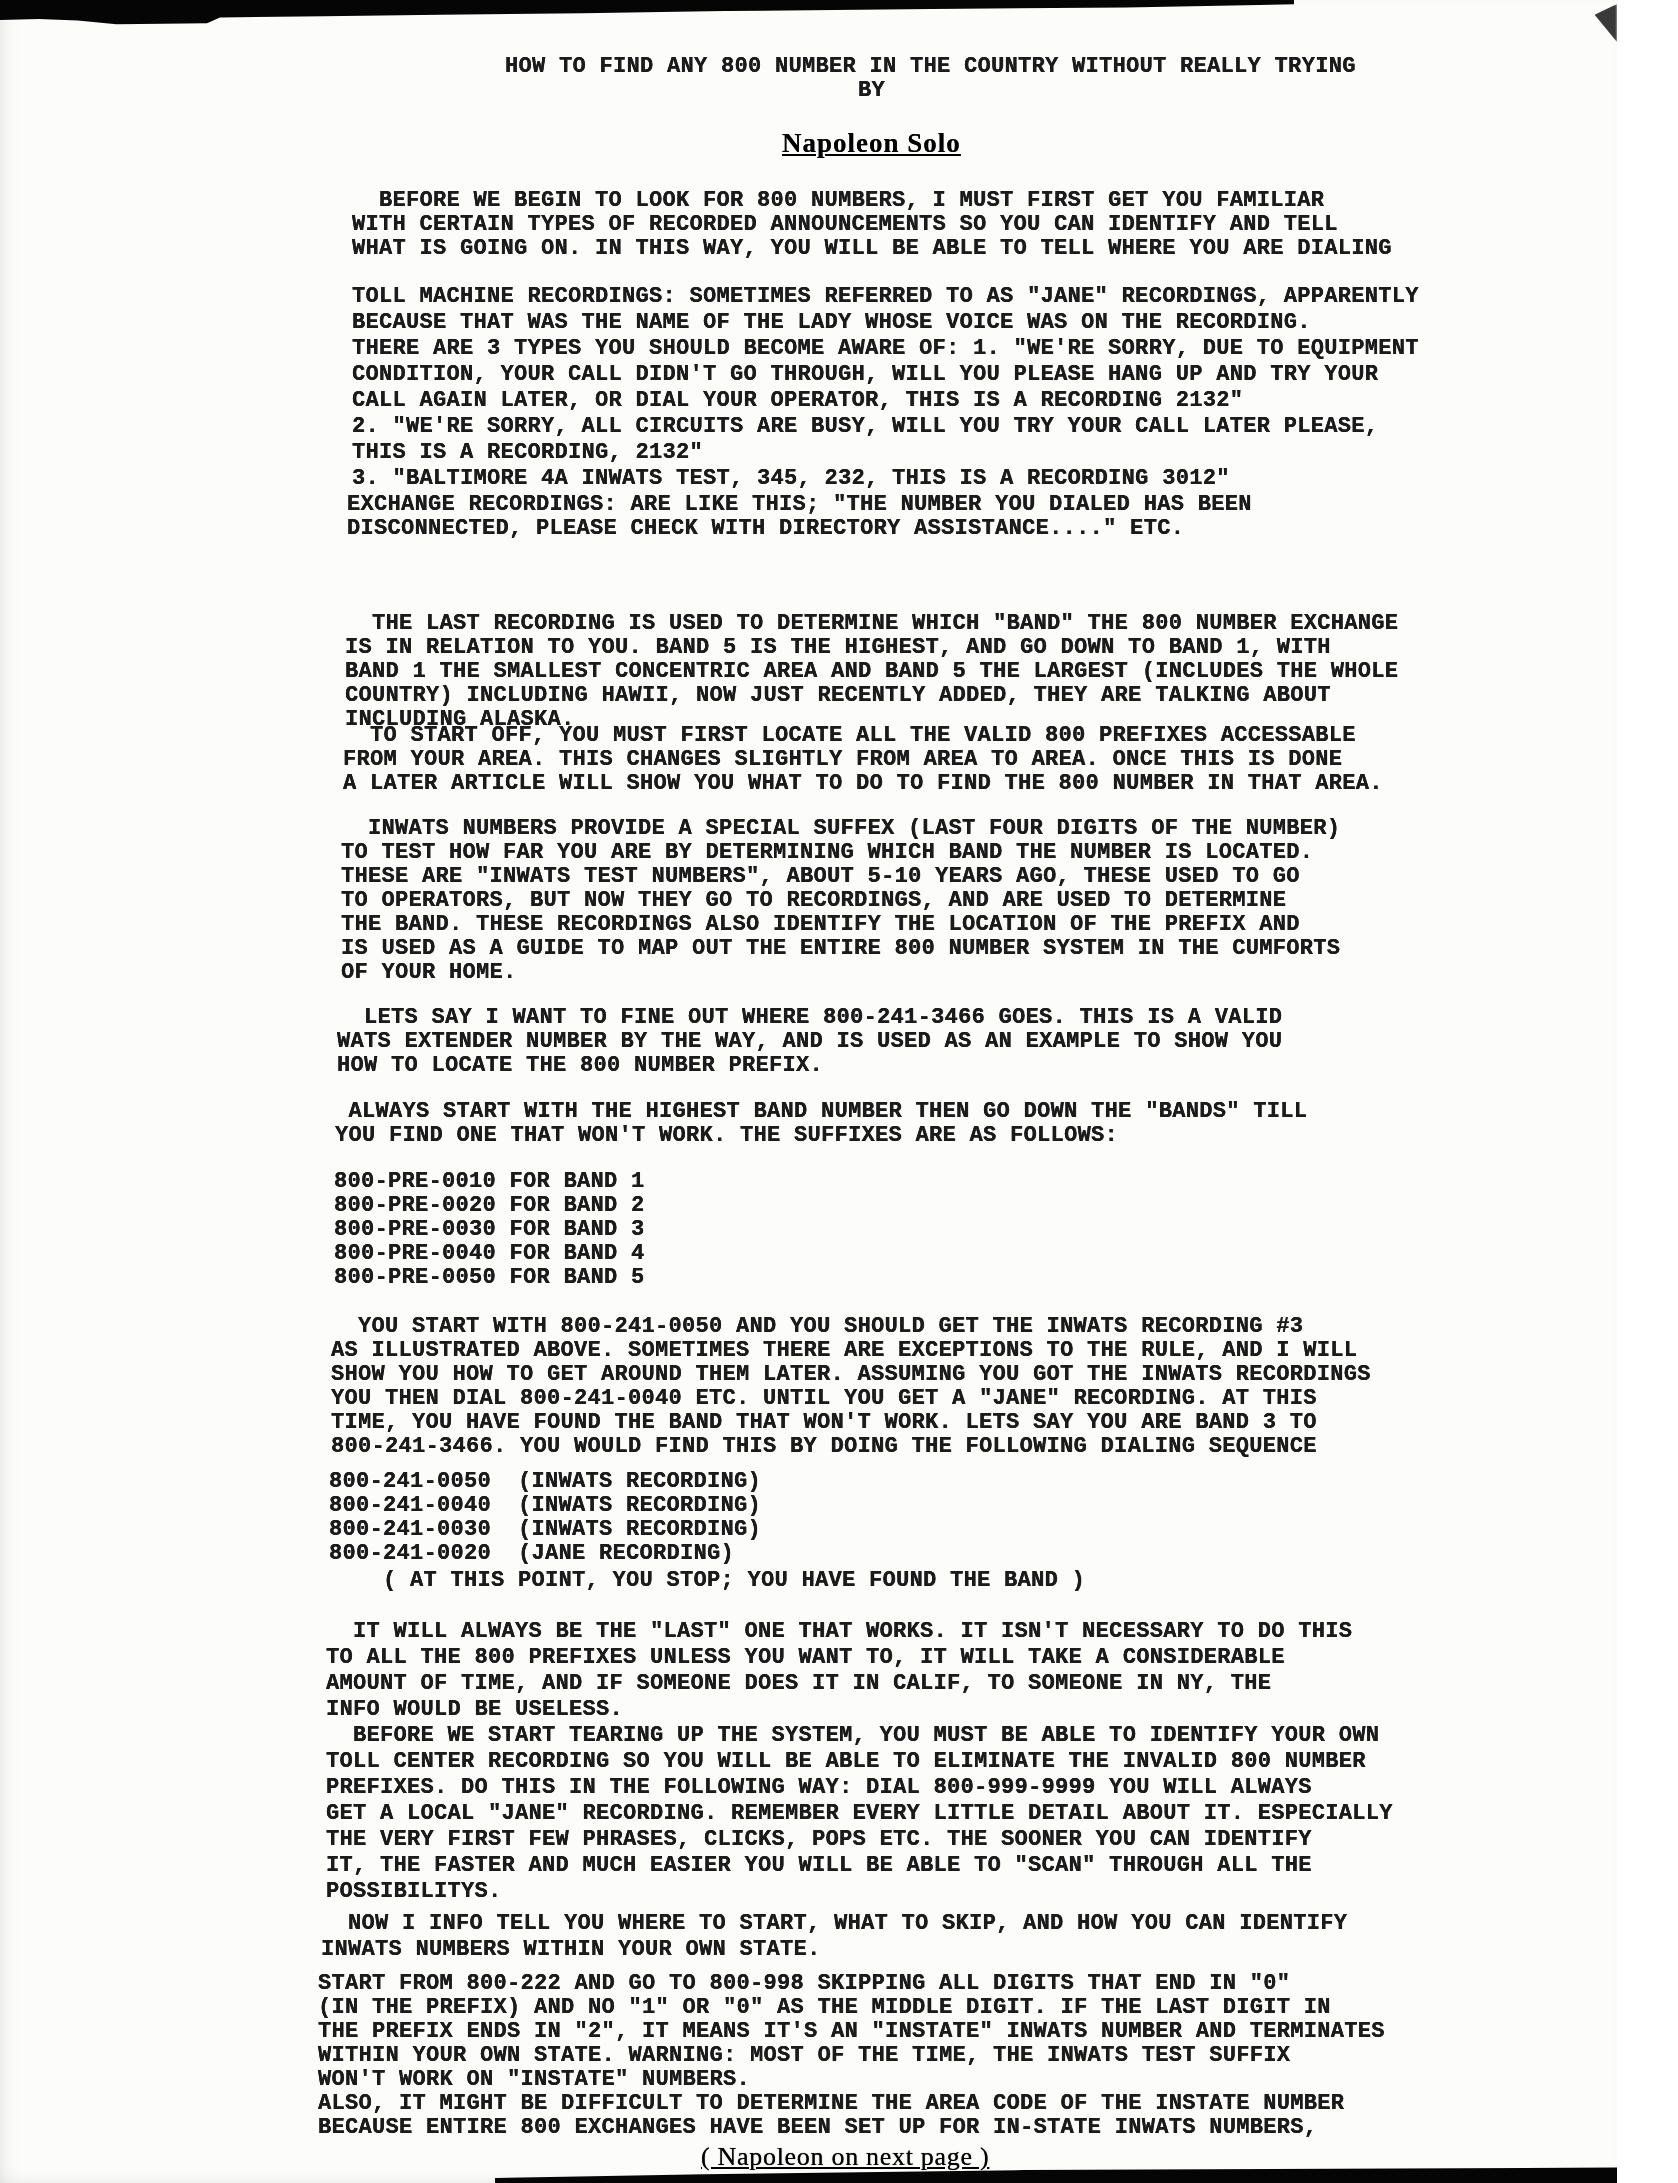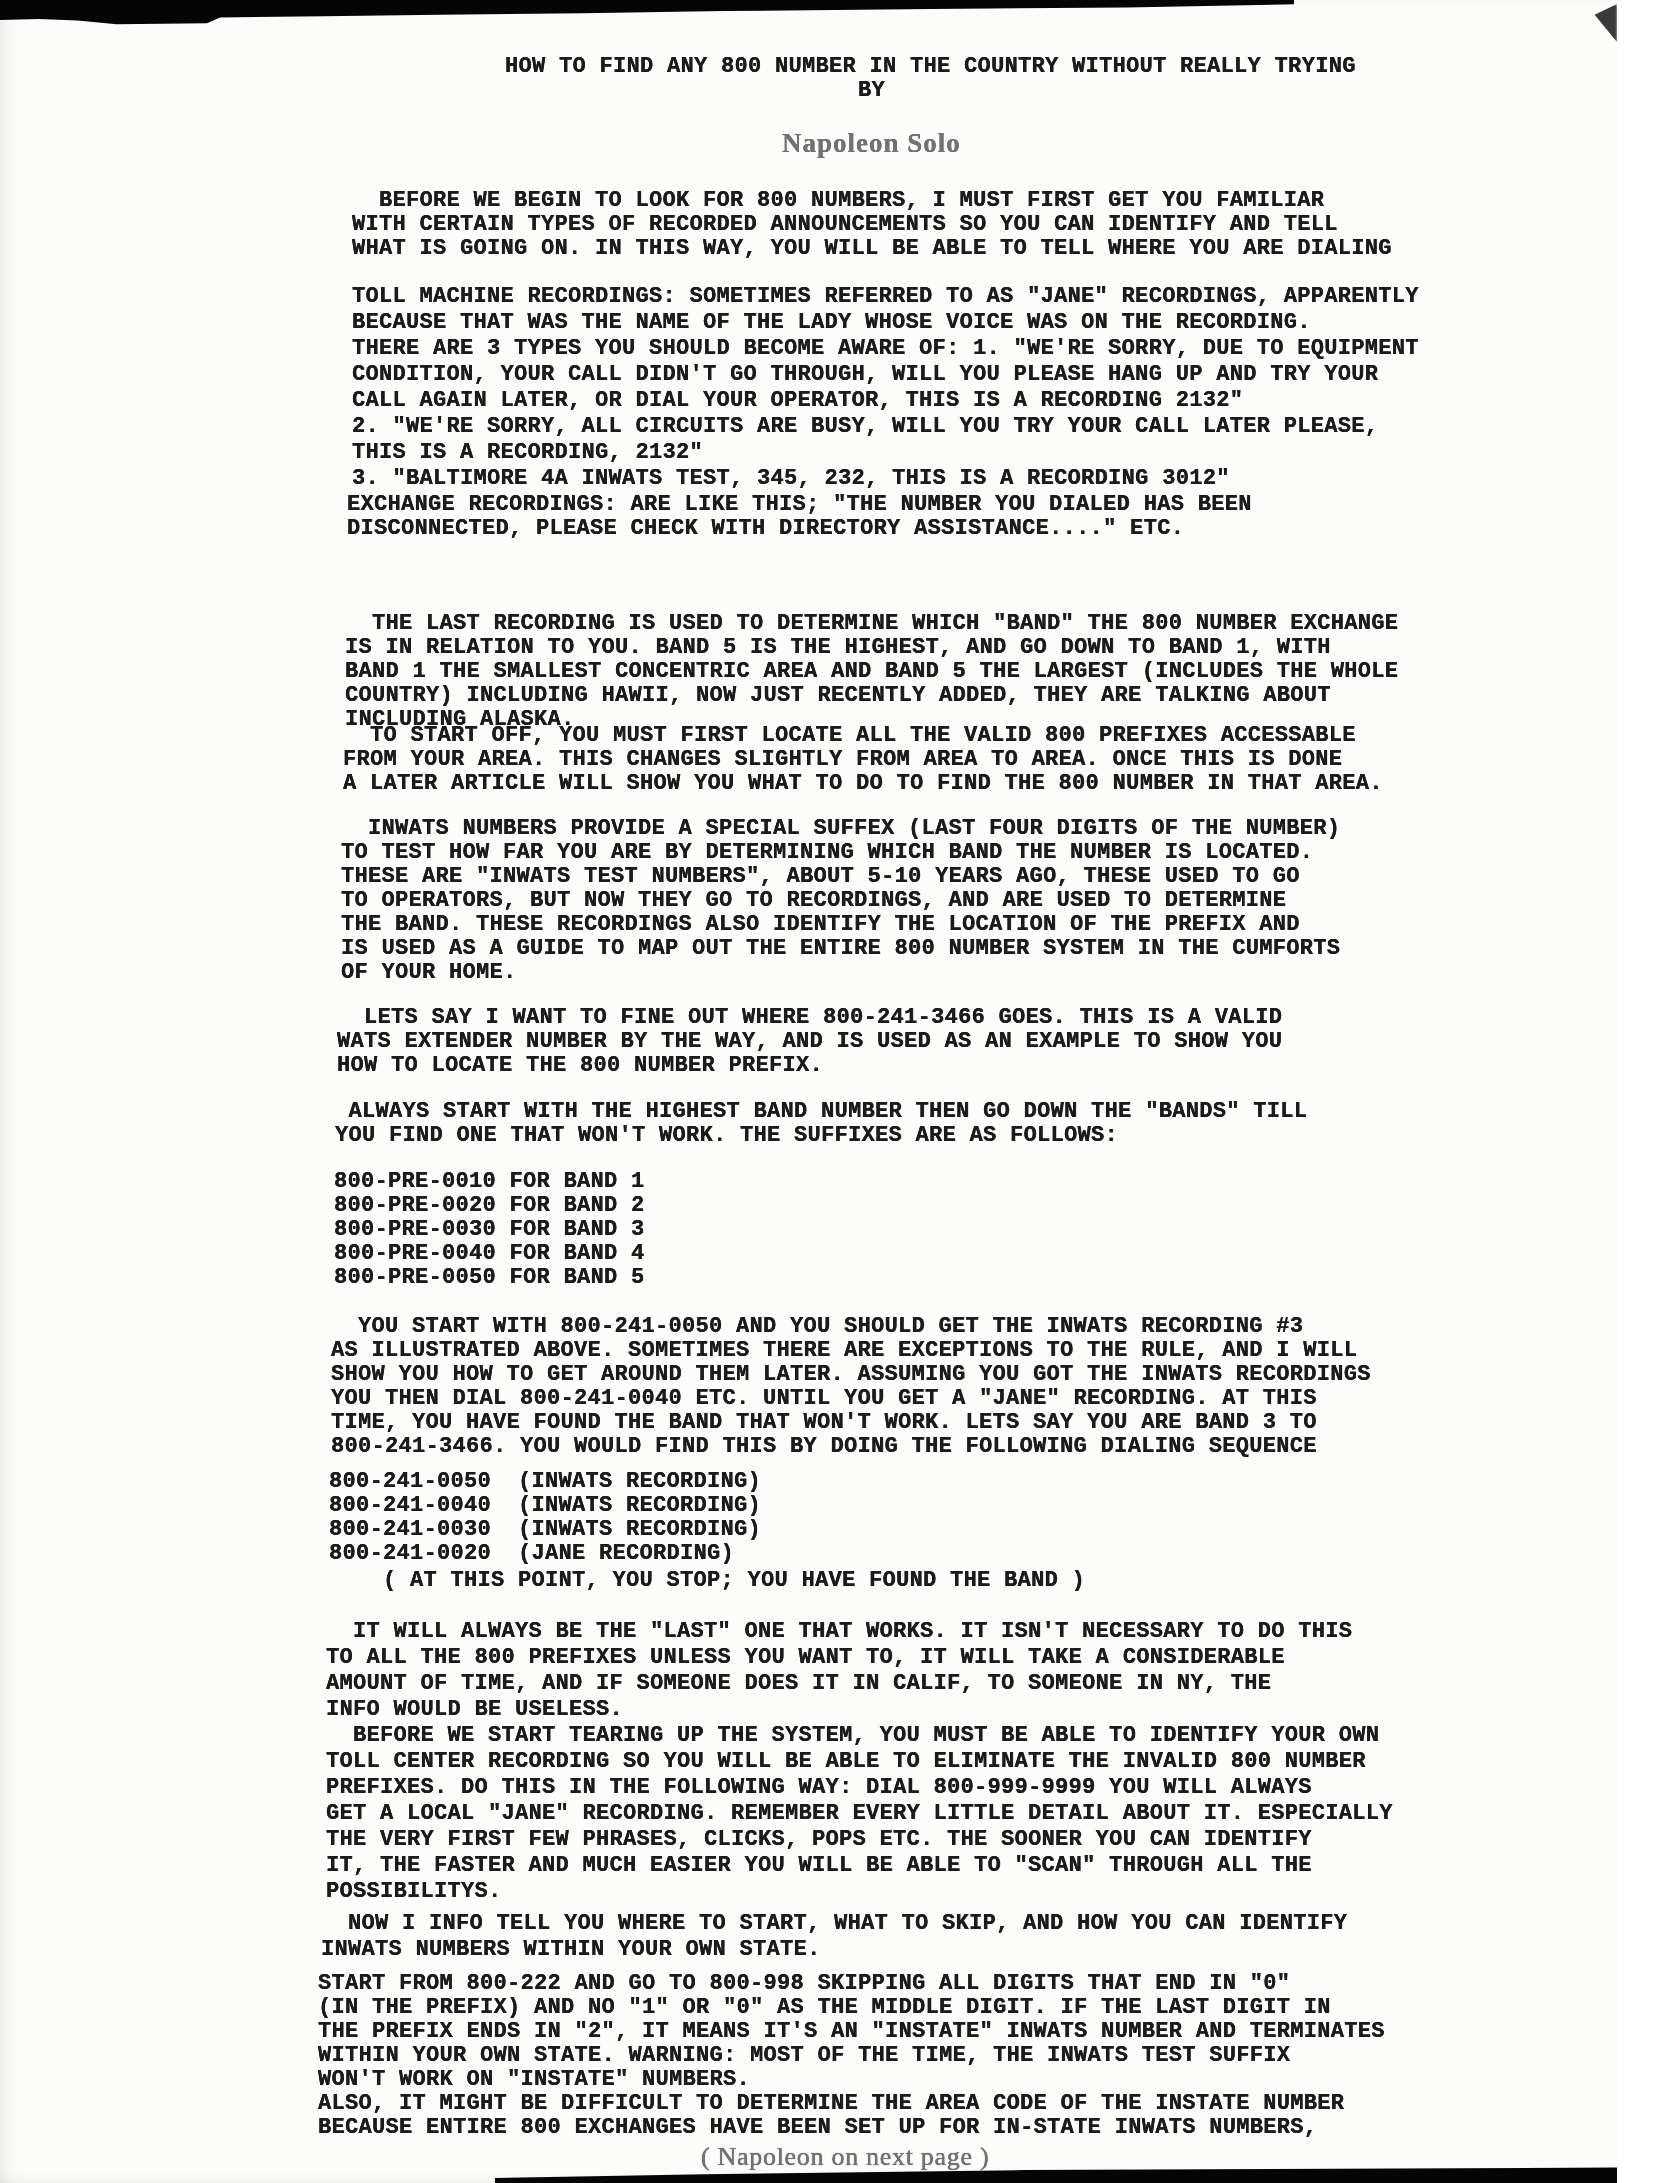--- a/index.html
+++ b/index.html
@@ -24,22 +24,23 @@
     letter-spacing: 0.3px;
     color: #1b1b1b;
     text-shadow: 0 0 0.5px #1b1b1b, 0.3px 0.3px 0.4px rgba(10,10,10,.45);
   }
   .lh35 { line-height: 26px; }
   
   .serif {
     position: absolute;
     white-space: pre;
     font-family: "Liberation Serif", serif;
-    color: #737373;
+    color: #000000;
     text-shadow: 0 0 0.5px rgba(20,20,20,.8);
+    text-decoration: underline;
   }
   .b-title   { left: 505px;  top: 55px;  }
   .b-by      { left: 858px; top: 79px; }
   .b-author  { left: 782px; top: 128px; font-size: 27px; line-height: 30px; font-weight: 700; letter-spacing: 1px; }
   .b-p1      { left: 352px;  top: 189px; }
   .b-p2      { left: 352px;  top: 284px; }
   .b-p3      { left: 347px;  top: 493px; }
   .b-p4      { left: 345px;  top: 612px; }
   .b-p5      { left: 343px;  top: 724px; }
   .b-p6      { left: 341px;  top: 817px; }

